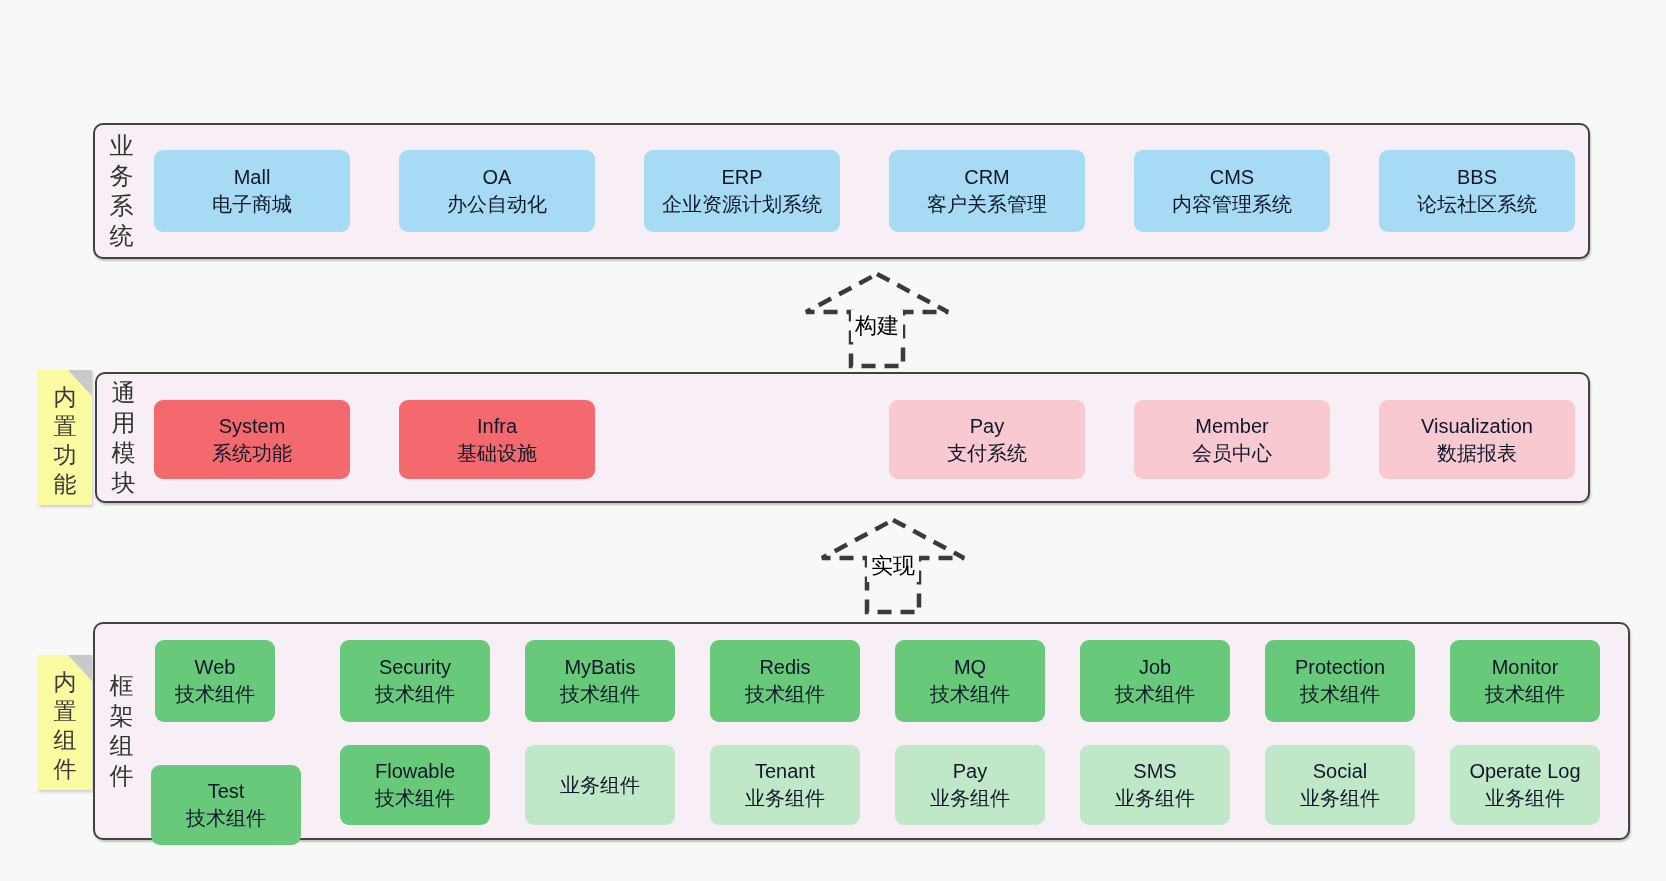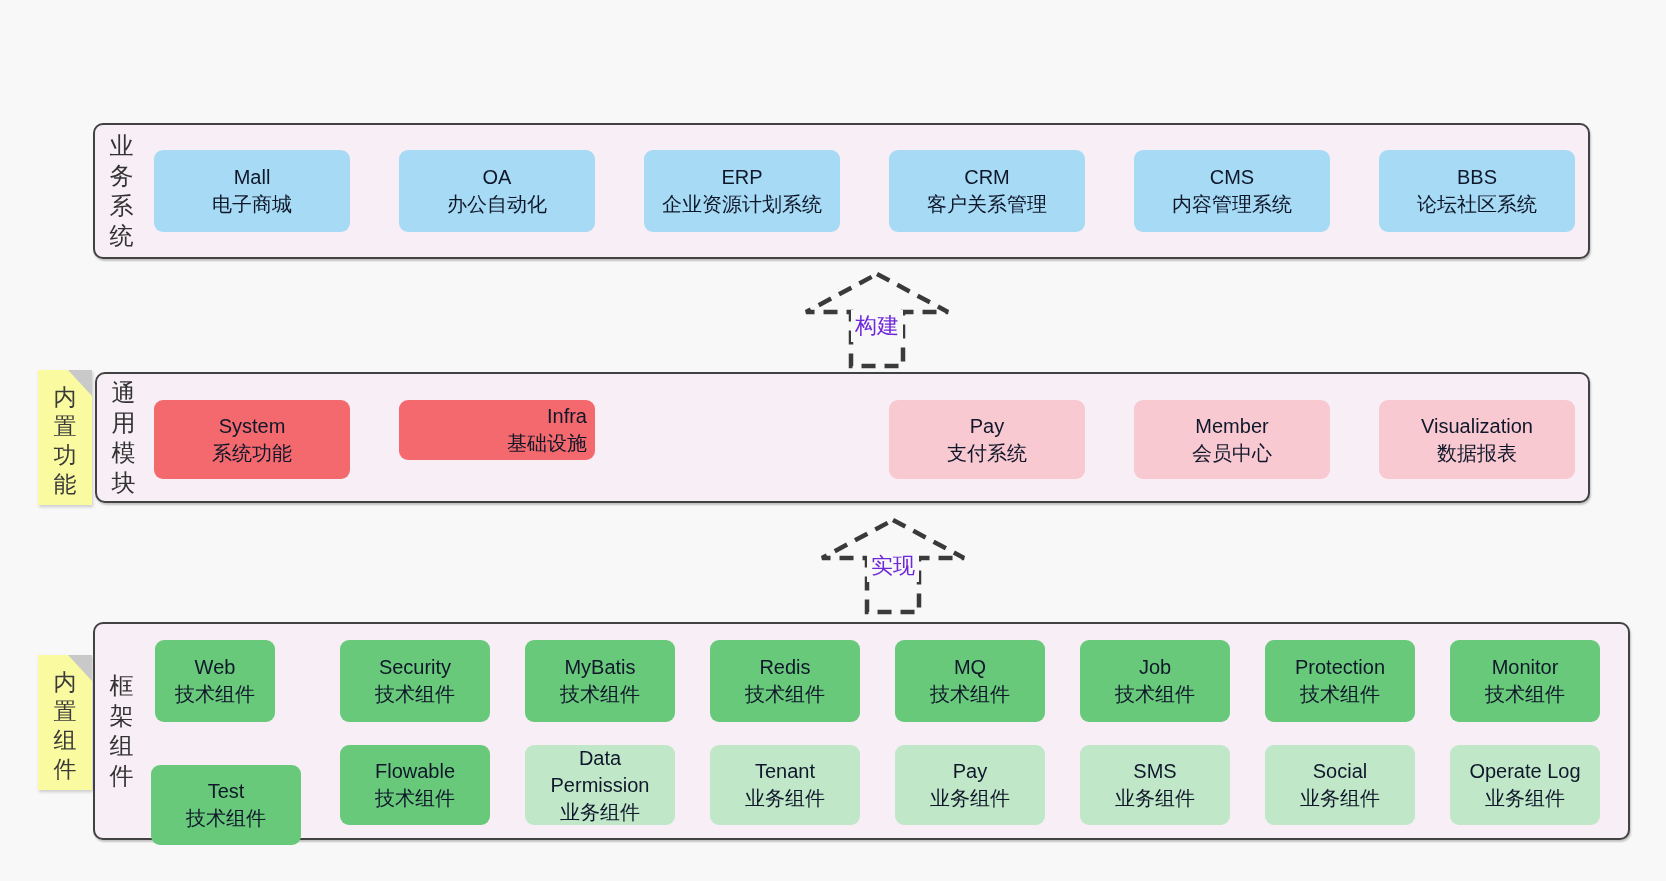--- a/index.html
+++ b/index.html
@@ -46,21 +46,21 @@
   }
   .sticky .sticky-text{
     position:absolute;left:50%;transform:translateX(-50%);top:13px;
     width:25px;font-size:23px;line-height:29px;
     word-break:break-all;text-align:center;color:#3a3a3a;
   }
   .arrow{position:absolute;}
   .arrow-label{
     position:absolute;transform:translate(-50%,-50%);
     background:#f8f8f8;padding:1px 4px;
-    font-size:22px;color:#6d28d9;white-space:nowrap;
+    font-size:22px;color:#000000;white-space:nowrap;
   }
 </style>
 </head>
 <body>
 
 <div class="panel" style="left:93px;top:123px;width:1497px;height:136px;">
   <div class="side-label">业务系统</div>
 
   <div class="box blue" style="left:59px;top:25px;width:196px;height:82px;">
     <div>Mall</div>
@@ -98,21 +98,21 @@
   <div class="sticky-text">内置功能</div>
 </div>
 
 <div class="panel" style="left:95px;top:372px;width:1495px;height:131px;">
   <div class="side-label">通用模块</div>
 
   <div class="box red" style="left:57px;top:26px;width:196px;height:79px;">
     <div>System</div>
     <div>系统功能</div>
   </div>
-  <div class="box red" style="left:302px;top:26px;width:196px;height:60px;align-items:flex-end;">
+  <div class="box red" style="left:302px;top:26px;width:196px;height:79px;">
     <div>Infra</div>
     <div>基础设施</div>
   </div>
   <div class="box pink" style="left:792px;top:26px;width:196px;height:79px;">
     <div>Pay</div>
     <div>支付系统</div>
   </div>
   <div class="box pink" style="left:1037px;top:26px;width:196px;height:79px;">
     <div>Member</div>
     <div>会员中心</div>
@@ -171,21 +171,20 @@
 
   <div class="box gdark" style="left:56px;top:121px;width:150px;height:80px;margin-top:20px;">
     <div>Test</div>
     <div>技术组件</div>
   </div>
   <div class="box gdark" style="left:245px;top:121px;width:150px;height:80px;">
     <div>Flowable</div>
     <div>技术组件</div>
   </div>
   <div class="box glight" style="left:430px;top:121px;width:150px;height:80px;">
-    <div>Data Permission</div>
     <div>业务组件</div>
   </div>
   <div class="box glight" style="left:615px;top:121px;width:150px;height:80px;">
     <div>Tenant</div>
     <div>业务组件</div>
   </div>
   <div class="box glight" style="left:800px;top:121px;width:150px;height:80px;">
     <div>Pay</div>
     <div>业务组件</div>
   </div>

